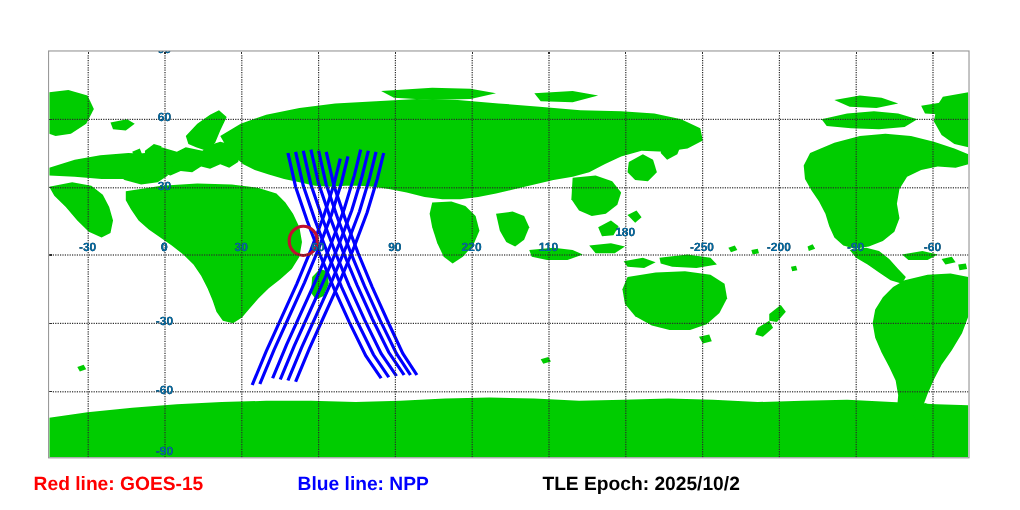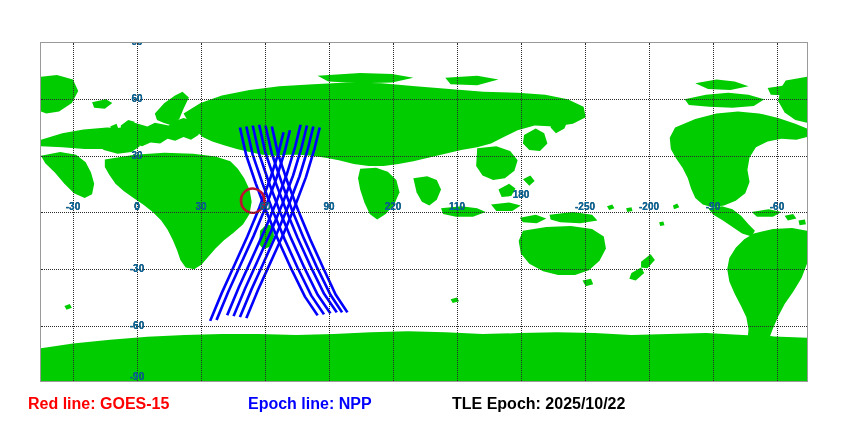--- a/index.html
+++ b/index.html
@@ -236,17 +236,17 @@
     <div class="lat-label" style="left:96px;top:113px;">30</div>
     <div class="lat-label" style="left:96px;top:164px;">0</div>
     <div class="lat-label" style="left:96px;top:226px;">-30</div>
     <div class="lat-label" style="left:96px;top:283px;">-60</div>
     <div class="lat-label" style="left:96px;top:334px;">-90</div>
 
   </div>
 
   <div id="legend">
     <div class="legend-item" id="legend-red">Red line: GOES-15</div>
-    <div class="legend-item" id="legend-blue">Epoch line: NPP</div>
-    <div class="legend-item" id="legend-epoch">TLE Epoch: 2025/10/22</div>
+    <div class="legend-item" id="legend-blue">Blue line: NPP</div>
+    <div class="legend-item" id="legend-epoch">TLE Epoch: 2025/10/2</div>
   </div>
 
 </div>
 
 </body></html>

